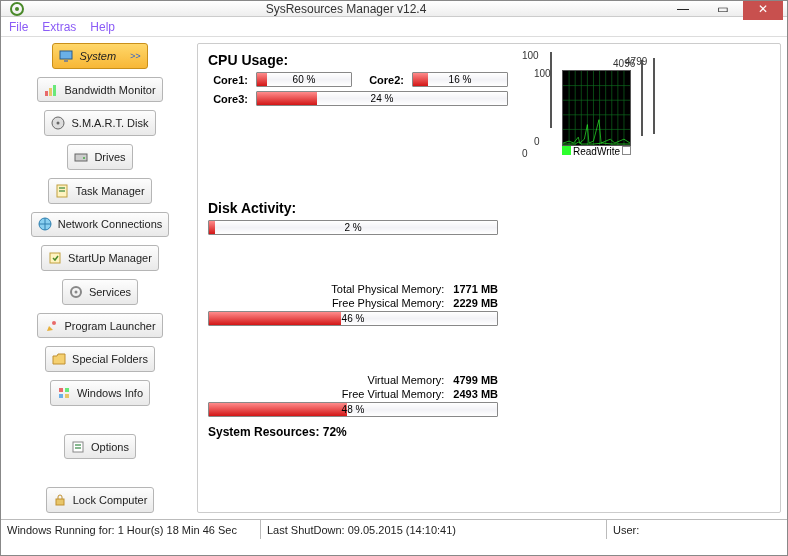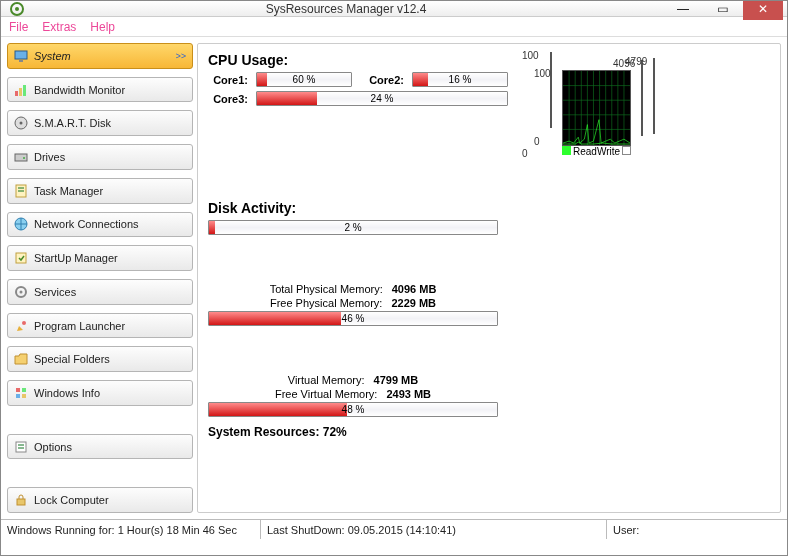--- a/index.html
+++ b/index.html
@@ -3,36 +3,36 @@
 <meta charset="utf-8">
 <style>
   * { box-sizing: border-box; margin: 0; padding: 0; font-family: 'Segoe UI', Tahoma, sans-serif; }
   body { width: 788px; height: 556px; background: #fff; overflow: hidden; border: 1px solid #888; position: relative; }
   .titlebar { height: 16px; background: linear-gradient(#fff,#eee); border-bottom: 1px solid #ccc; display: flex; align-items: center; padding: 0 4px; }
   .gear { width: 16px; height: 16px; margin: 0 4px; }
   .title { flex: 1; text-align: center; font-size: 12px; color: #333; }
   .winbtns { display: flex; }
   .winbtn { width: 40px; height: 22px; display: flex; align-items: center; justify-content: center; font-size: 12px; }
   .close { background: #c8504e; color: #fff; }
-  .menubar { height: 20px; display: flex; gap: 14px; padding: 0 8px; font-size: 12px; color: #ec4899; align-items: center; border-bottom: 1px solid #ddd; }
+  .menubar { height: 20px; display: flex; gap: 14px; padding: 0 8px; font-size: 12px; color: #8b5cf6; align-items: center; border-bottom: 1px solid #ddd; }
   .content { display: flex; height: 482px; padding: 6px; gap: 4px; }
-  .sidebar { width: 186px; display: flex; flex-direction: column; gap: 8px; }
+  .sidebar { width: 186px; display: flex; flex-direction: column; gap: 8px; align-items: center; }
   .navbtn { height: 26px; border: 1px solid #b5b5b5; border-radius: 3px; background: linear-gradient(#fdfdfd,#e9e9e9); display: flex; align-items: center; padding: 0 6px; font-size: 11px; color: #222; gap: 6px; cursor: pointer; }
   .navbtn.active { background: linear-gradient(#ffd76a,#f7b737); border-color: #c98f1a; font-style: italic; }
   .navgap { height: 12px; }
   .icon { width: 14px; height: 14px; flex-shrink: 0; }
   .arrow { font-size: 9px; color: #3366cc; margin-left: 2px; }
   .main { flex: 1; border: 1px solid #ccc; border-radius: 2px; padding: 8px 10px 4px 10px; position: relative; }
   .progress-row { display: flex; align-items: center; gap: 8px; margin-bottom: 4px; }
   .coreLabel { font-size: 11px; font-weight: bold; width: 40px; text-align: right; }
   .pbar { height: 15px; border: 1px solid #888; position: relative; background: linear-gradient(#fff,#f2f2f6,#fff); border-radius: 1px; }
   .pfill { height: 100%; background: linear-gradient(#ff8b8b,#d21616); }
   .ptext { position: absolute; inset: 0; display: flex; align-items: center; justify-content: center; font-size: 10px; }
   .section-label { font-size: 14px; margin-bottom: 4px; font-weight: bold; }
-  .memrow { display: flex; justify-content: center; font-size: 11px; margin-bottom: 2px; gap: 9px; }
+  .memrow { display: flex; justify-content: flex-end; font-size: 11px; margin-bottom: 2px; gap: 9px; }
   .memval { font-weight: bold; }
   .bold { font-size: 12px; font-weight: bold; margin-top: 8px; }
   .graphcol { position: absolute; right: 10px; top: 8px; width: 220px; display: flex; flex-direction: row; gap: 10px; }
   .graphblock { position: relative; }
   .graph { height: 76px; background: #000; border: 1px solid #555; position: relative; overflow: hidden; }
   .grid { position: absolute; inset: 0; }
   .ylab { position: absolute; left: -28px; font-size: 10px; color: #333; }
   .legend { display: flex; justify-content: space-between; font-size: 10px; }
   .sq { width: 9px; height: 9px; display: inline-block; margin-right: 2px; }
   .statusbar { height: 20px; border-top: 1px solid #bbb; display: flex; font-size: 11px; color: #222; }
@@ -196,21 +196,21 @@
       <div class="section-label">Disk Activity:</div>
       <div class="pbar" style="width:290px">
           <div class="pfill" style="width:2%"></div>
           <div class="ptext">2 %</div>
         </div>
 
       <div style="height:48px"></div>
       <div style="width:290px">
         <div class="memrow">
             <span>Total Physical Memory:</span>
-            <span class="memval">4096 MB</span>
+            <span class="memval">1771 MB</span>
           </div>
         <div class="memrow">
             <span>Free Physical Memory:</span>
             <span class="memval">2229 MB</span>
           </div>
         <div class="pbar">
             <div class="pfill" style="width:46%"></div>
             <div class="ptext">46 %</div>
           </div>
       </div>

